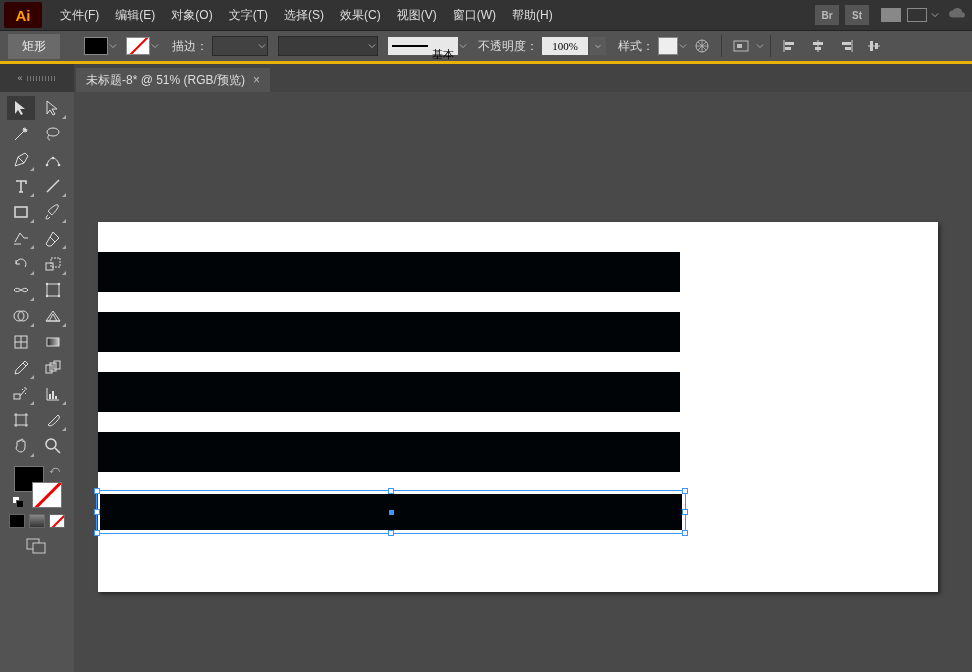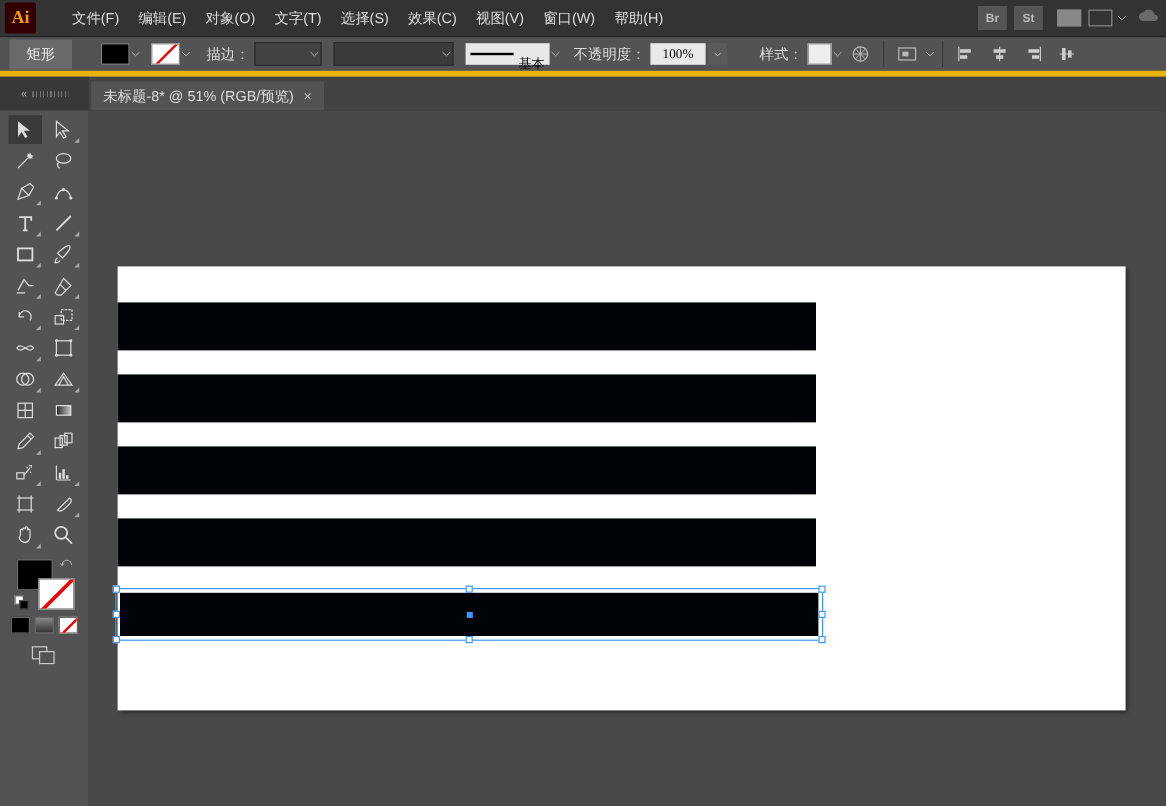--- a/index.html
+++ b/index.html
@@ -1,28 +1,28 @@
 <!DOCTYPE html>
 <html><head>
 <meta charset="utf-8">
 <style>
 * { margin:0; padding:0; box-sizing:border-box; font-family:"Microsoft YaHei",Arial,sans-serif; }
 body { width:972px; height:672px; background:#333333; overflow:hidden; font-size:12px; color:#ccc; }
 
 
 .menubar { height:30px; background:#333; display:flex; align-items:center; padding:0 4px; }
-.ai-logo { width:26px; height:26px; background:#320000; color:#ff9a00; font-weight:700; font-size:15px; display:flex; align-items:center; justify-content:center; margin-right:22px; border-radius:2px;font-family:Liberation Serif, serif; }
+.ai-logo { width:38px; height:26px; background:#320000; color:#ff9a00; font-weight:700; font-size:15px; display:flex; align-items:center; justify-content:center; margin-right:10px; border-radius:2px; }
 .menuitem { padding:0 8px; height:100%; display:flex; align-items:center; cursor:pointer; color:#ddd; }
 .menu-spacer{flex:1;}
 .menu-icon-btn{width:24px;height:20px;background:#555;color:#bbb;display:flex;align-items:center;justify-content:center;margin:0 3px;font-size:10px;font-weight:bold;}
 .menu-layout{width:20px;height:14px;border:1px solid #888;margin:0 3px;display:inline-block;}
 .cloud-icon svg{width:22px;height:14px;}
 
 
-.optionsbar{height:34px;background:#535353;display:flex;align-items:center;padding:0 8px;border-top:1px solid #222;border-bottom:5px solid #eab308;}
+.optionsbar{height:34px;background:#535353;display:flex;align-items:center;padding:0 8px;border-top:1px solid #222;border-bottom:3px solid #eab308;}
 .opt-label-box{background:#6a6a6a;color:#eee;padding:4px 14px;margin-right:24px;font-size:12px;}
 .swatch-fill{width:24px;height:18px;background:#000;border:1px solid #888;position:relative;}
 .swatch-none{width:24px;height:18px;background:#fff;border:1px solid #888;position:relative;overflow:hidden;}
 .swatch-none::after{content:"";position:absolute;left:-3px;top:7px;width:30px;height:2px;background:#e00;transform:rotate(-45deg);}
 .swatch-wrap{display:inline-flex;align-items:center;}
 .chev{width:10px;display:inline-flex;justify-content:center;}
 .chev svg{width:8px;height:8px;}
 .opt-text{color:#ddd;margin:0 4px;}
 .opt-field{height:20px;background:#424242;border:1px solid #2a2a2a;display:inline-flex;align-items:center;min-width:48px;}
 .stroke-profile{width:70px;height:18px;background:#e8e8e8;display:flex;align-items:center;padding:0 4px;}
@@ -166,21 +166,21 @@
   </div>
 
   <span class="opt-text" style="margin-left:10px">不透明度：</span>
   <div class="opacity-box">100%</div>
   <div class="arrow-btn">
     <svg width="8" height="8" viewBox="0 0 10 10">
         <path d="M2 4l3 3 3-3" stroke="#ccc" fill="none"></path>
       </svg>
   </div>
 
-  <span class="opt-text" style="margin-left:27px">样式：</span>
+  <span class="opt-text" style="margin-left:12px">样式：</span>
   <div class="swatch-wrap">
     <div class="style-swatch"></div>
     <span class="chev">
         <svg viewBox="0 0 10 10">
           <path d="M1 3l4 4 4-4" stroke="#bbb" fill="none"></path>
         </svg>
       </span>
   </div>
 
   <div class="opt-icon">

